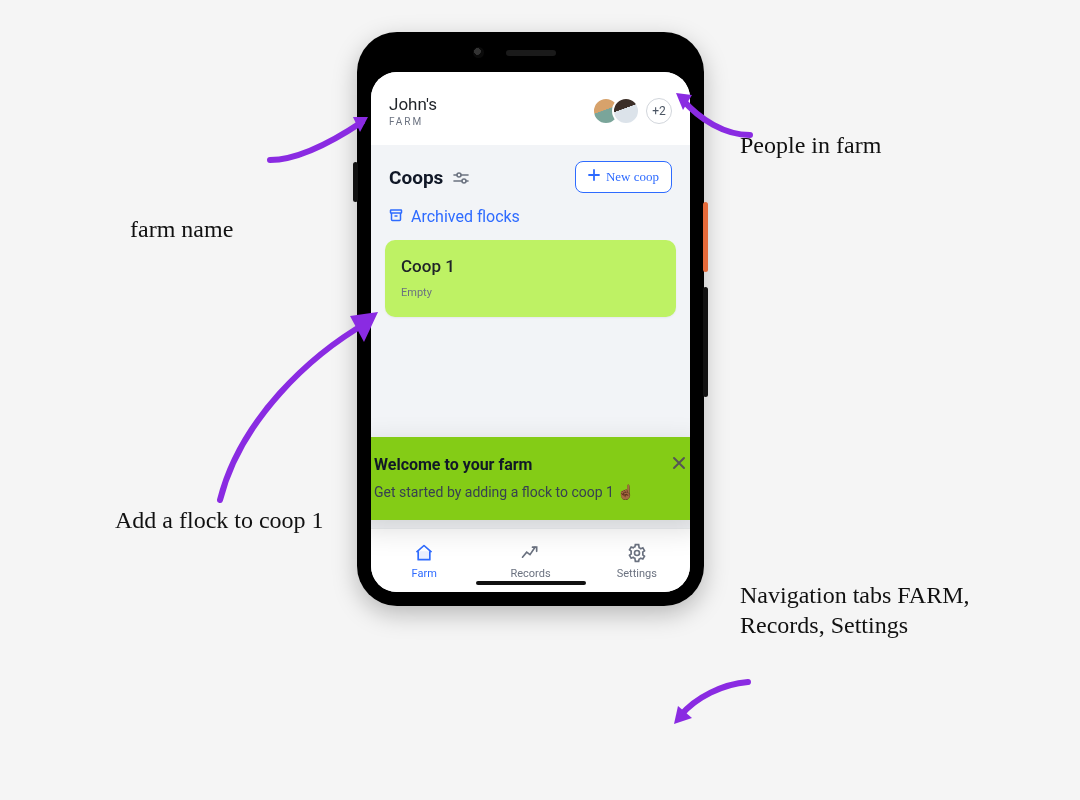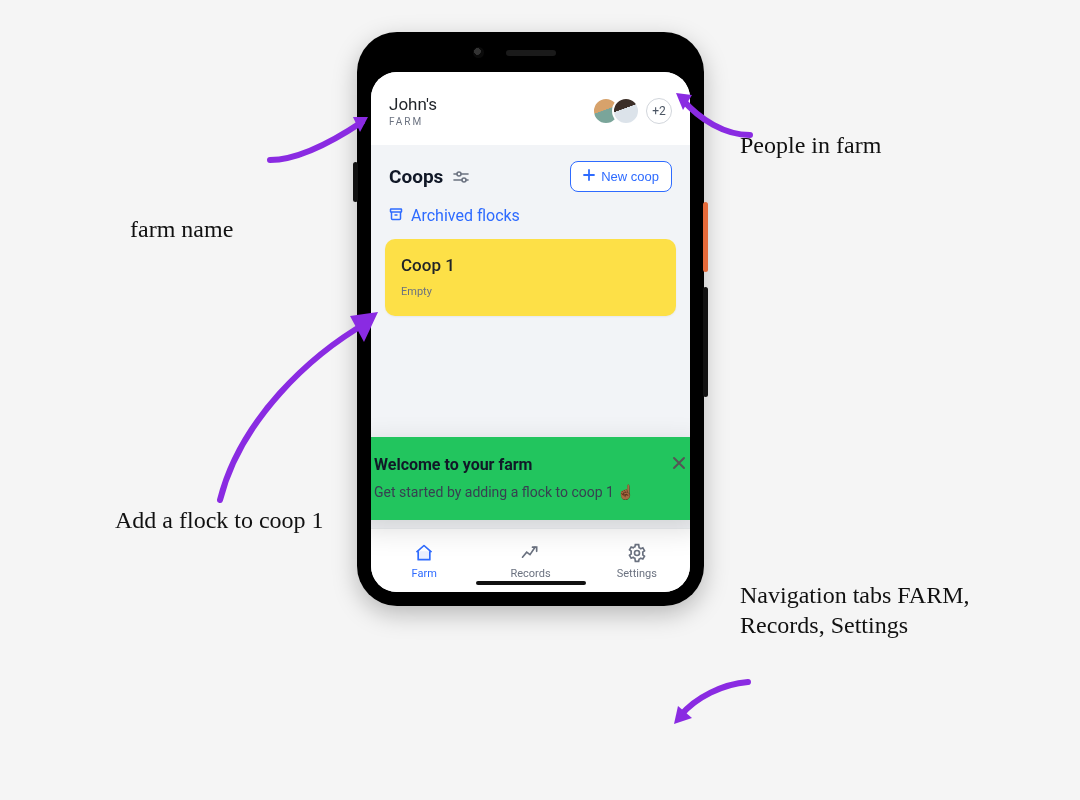--- a/index.html
+++ b/index.html
@@ -66,42 +66,42 @@
     padding:16px 18px 8px 18px;
     display:flex;align-items:center;justify-content:space-between;
   }
   .section-left{display:flex;align-items:flex-end;gap:10px;}
   .section-title{font-size:19px;font-weight:700;color:#111827;}
   .filter-ico{color:#6b7280;}
   .new-btn{
     border:1.5px solid #2e6bff;color:#2e6bff;background:#fff;
     font-size:13px;font-weight:500;
     padding:7px 12px;border-radius:8px;
-    display:flex;align-items:center;gap:6px;
+    display:flex;align-items:center;gap:6px;font-family:Liberation Serif, serif;
   }
 
   .archived{
     padding:6px 18px 14px 18px;
     display:flex;align-items:center;gap:8px;
     font-size:16px;color:#2e6bff;
   }
 
   .card{
-    margin:0 14px;background:#fde047;border-radius:10px;
+    margin:0 14px;background:#bef264;border-radius:10px;
     padding:16px 16px 18px 16px;
     box-shadow:0 1px 2px rgba(16,24,40,.05);
   }
   .card-title{font-size:17px;color:#1f2328;font-weight:500;}
   .card-sub{font-size:11px;color:#6b7280;margin-top:10px;}
 
   .spacer{flex:1;}
 
   .toast{
     position:absolute; left:-15px; right:-15px; bottom:72px;
-    background:#22c55e;border-radius:10px;
+    background:#84cc16;border-radius:10px;
     box-shadow:0 8px 30px rgba(0,0,0,.15);
     padding:18px 18px 20px 18px;
   }
   .toast-head{display:flex;justify-content:space-between;align-items:center;}
   .toast-title{font-size:16px;font-weight:700;color:#111827;}
   .toast-close{color:#555;cursor:pointer;font-size:18px;line-height:1;}
   .toast-body{margin-top:10px;font-size:14px;color:#374151;}
 
   
   .nav{

